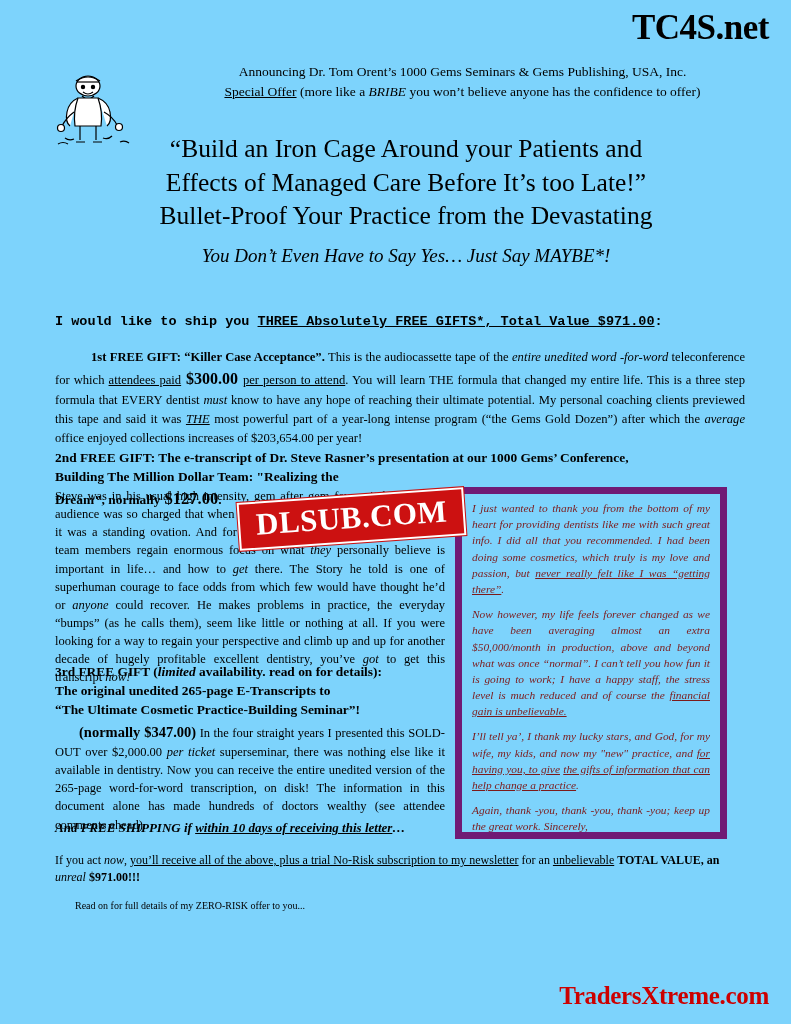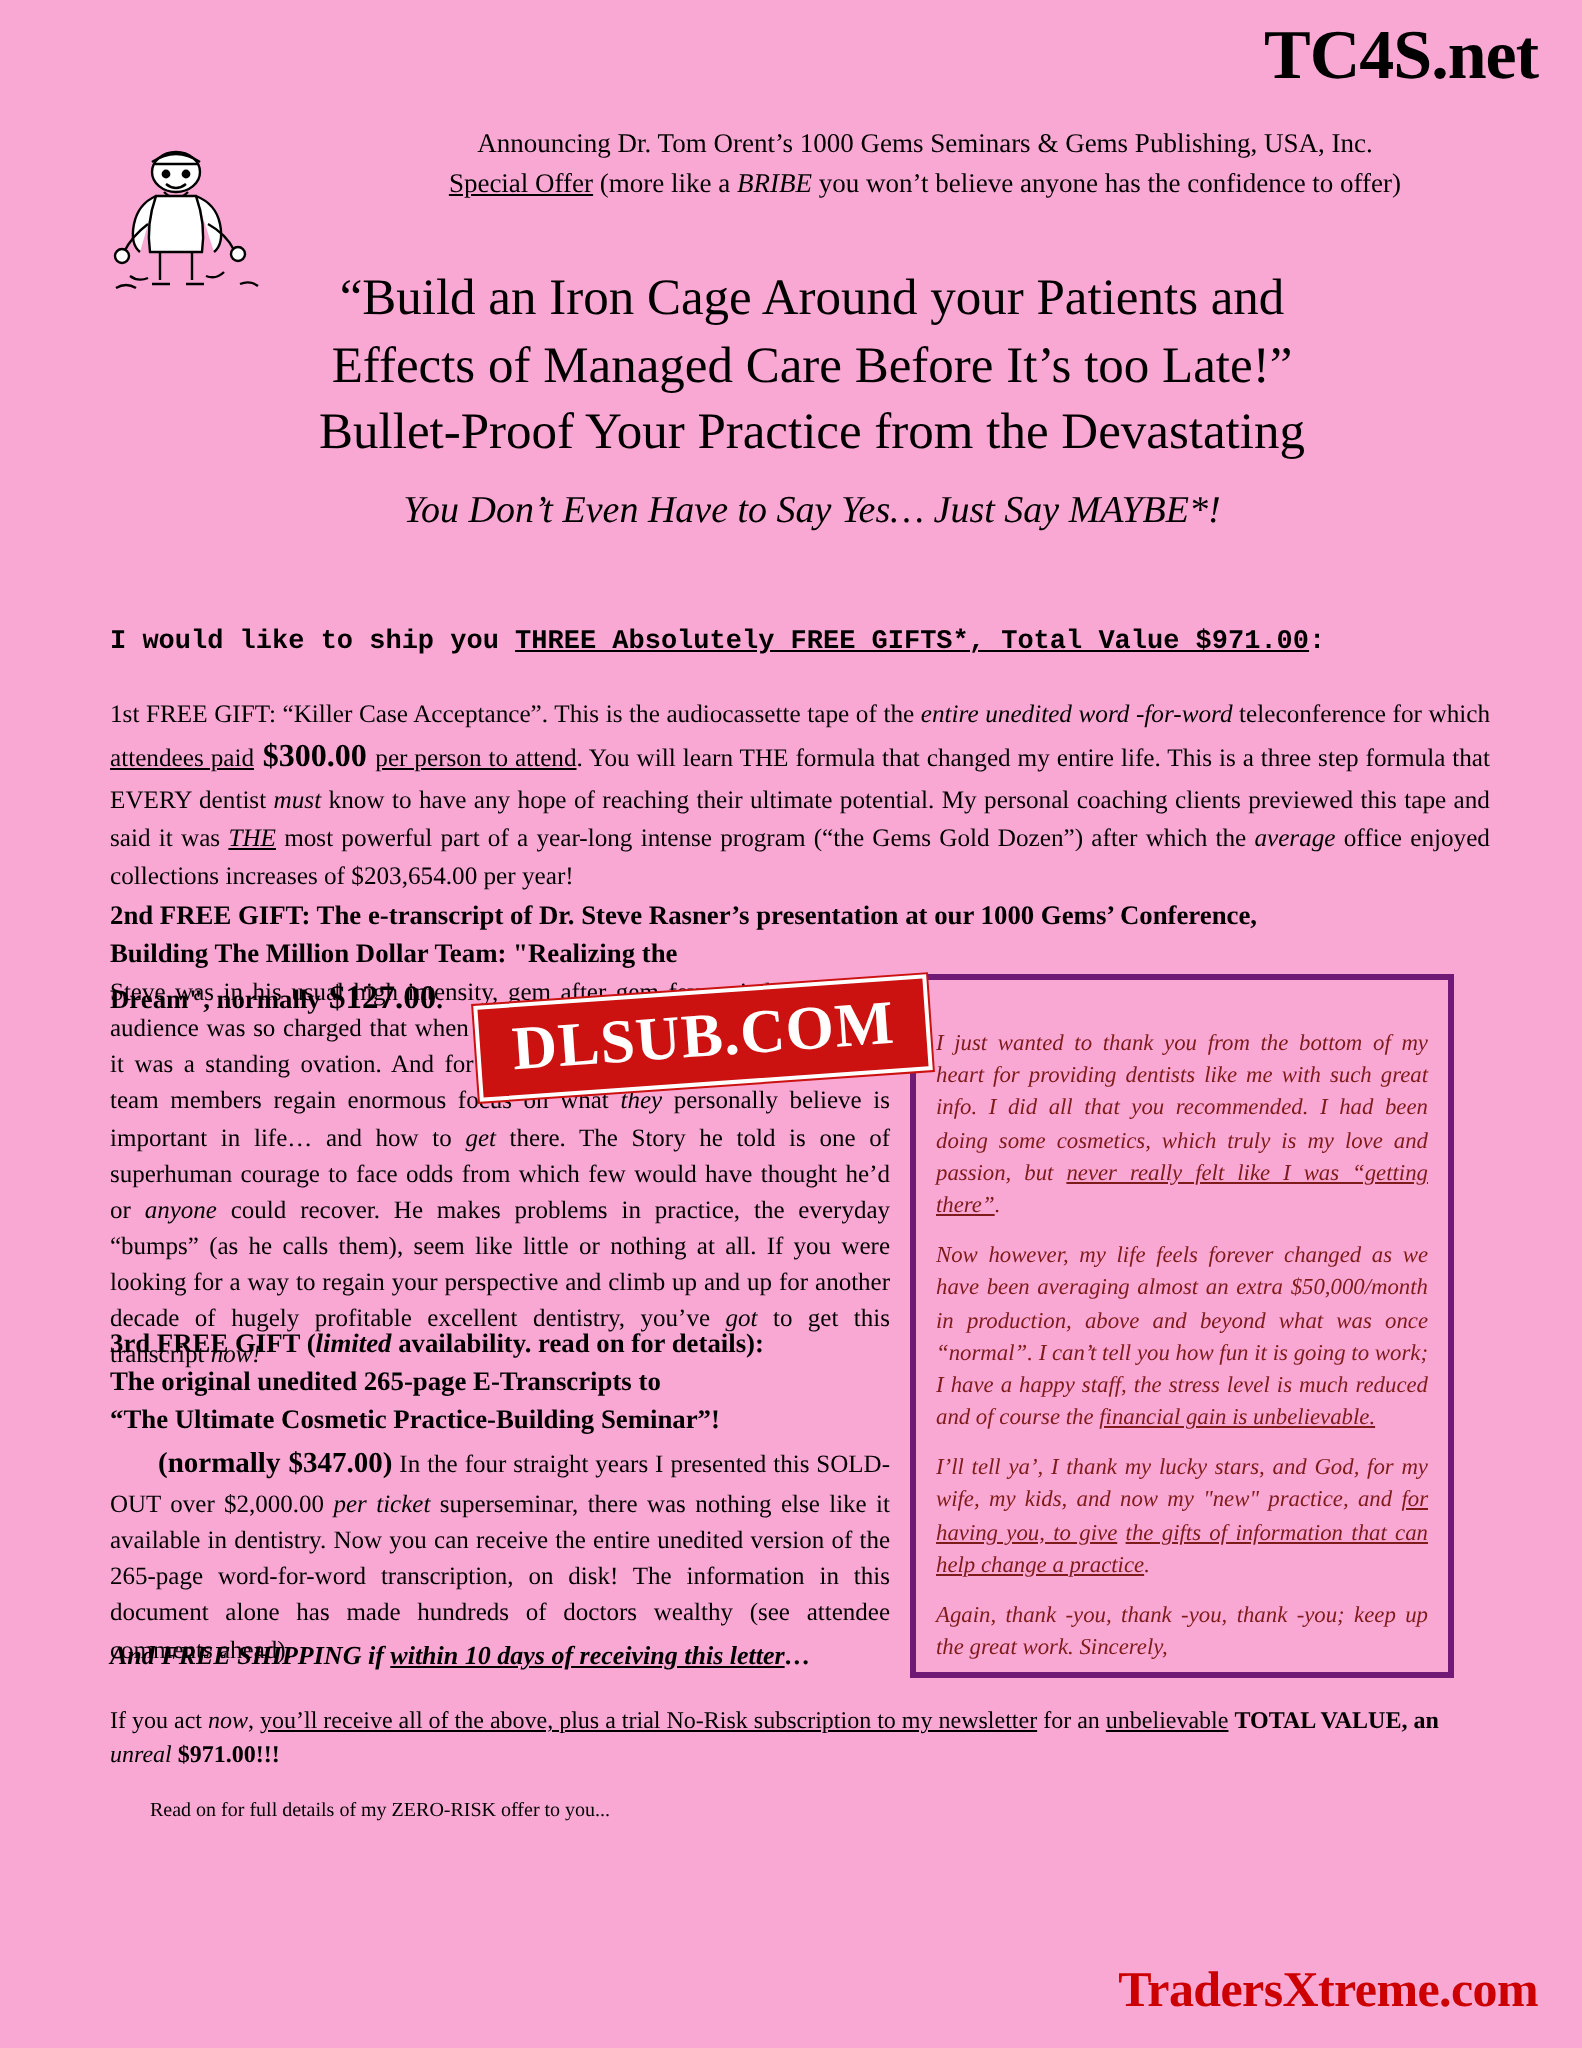--- a/index.html
+++ b/index.html
@@ -9,21 +9,21 @@
   }
   body {
     font-family: "Liberation Serif", serif;
     color: #000000;
   }
   .page {
     position: relative;
     width: 791px;
     height: 1024px;
     overflow: hidden;
-    background: #f9a8d4;
+    background: #7dd3fc;
   }
   .brand-top {
     position: absolute;
     top: 8px;
     right: 22px;
     font-family: "Liberation Serif", serif;
     font-weight: bold;
     font-size: 35px;
     letter-spacing: -0.5px;
     color: #000000;
@@ -81,21 +81,21 @@
 
   .gift1 {
     position: absolute;
     top: 348px;
     left: 55px;
     width: 690px;
     font-size: 12.6px;
     line-height: 1.5;
     text-align: justify;
   }
-  .gift1 b { font-weight: normal; }
+  .gift1 b { font-weight: bold; margin-left: 36px; }
   .gift1 .big { font-size: 16px; font-weight: bold; }
   .gift1 .u { text-decoration: underline; }
   .gift1 .it { font-style: italic; }
 
   .gift2head {
     position: absolute;
     top: 448px;
     left: 55px;
     width: 690px;
     font-size: 13.4px;
@@ -145,22 +145,22 @@
     font-style: italic;
   }
   .shipping .u { text-decoration: underline; font-style: italic; }
 
   .testimonial {
     position: absolute;
     top: 487px;
     left: 455px;
     width: 272px;
     height: 352px;
-    border: 3px solid #701a75;
-    padding: 24px 10px;
+    border: 7px solid #701a75;
+    padding: 6px 10px;
     box-sizing: border-box;
     font-style: italic;
     font-size: 11.4px;
     line-height: 1.42;
     color: #7d1a1a;
     text-align: justify;
     overflow: hidden;
   }
   .testimonial p { margin: 0 0 9px 0; }
   .testimonial .u { text-decoration: underline; }

